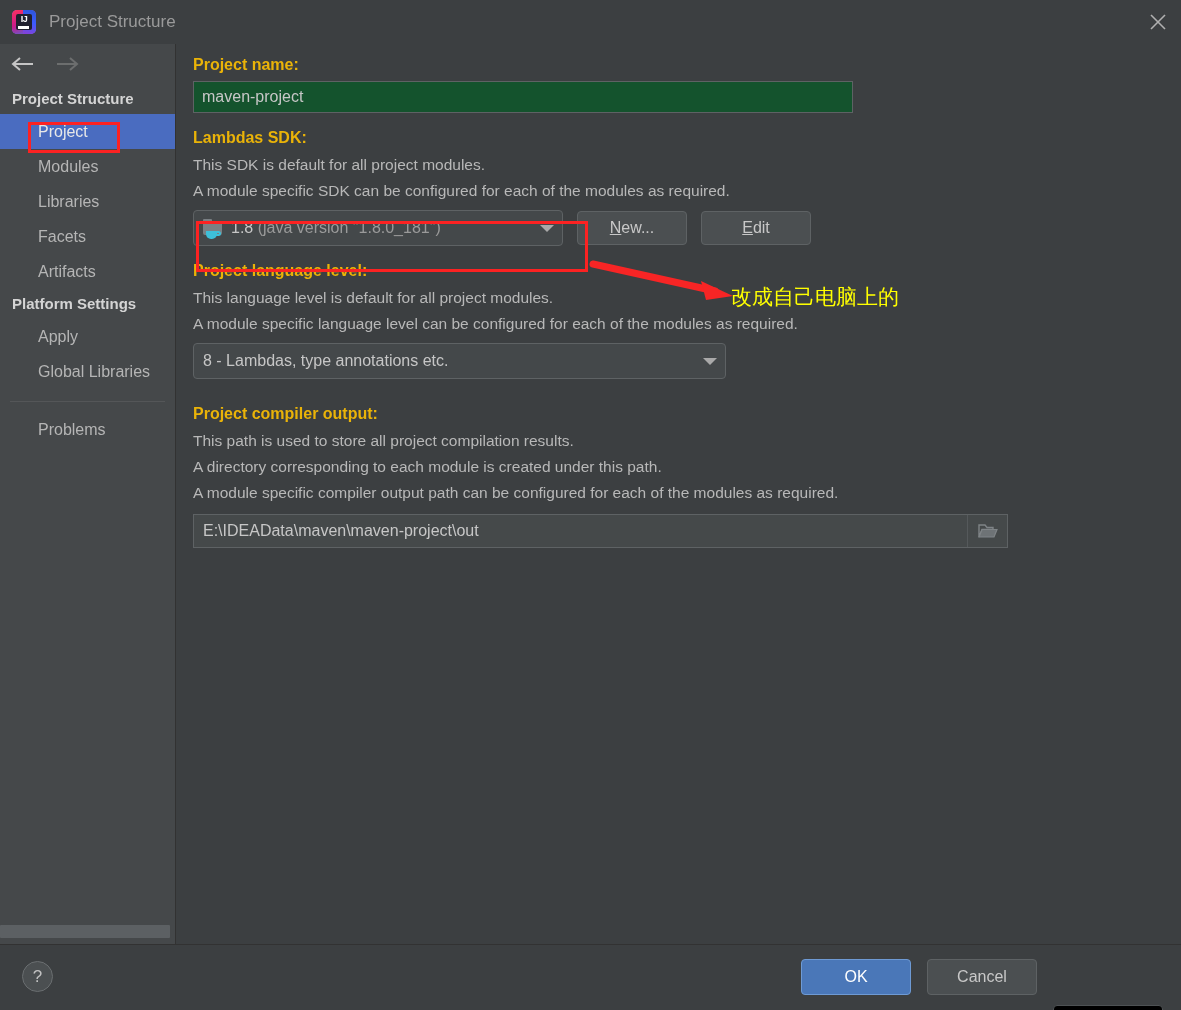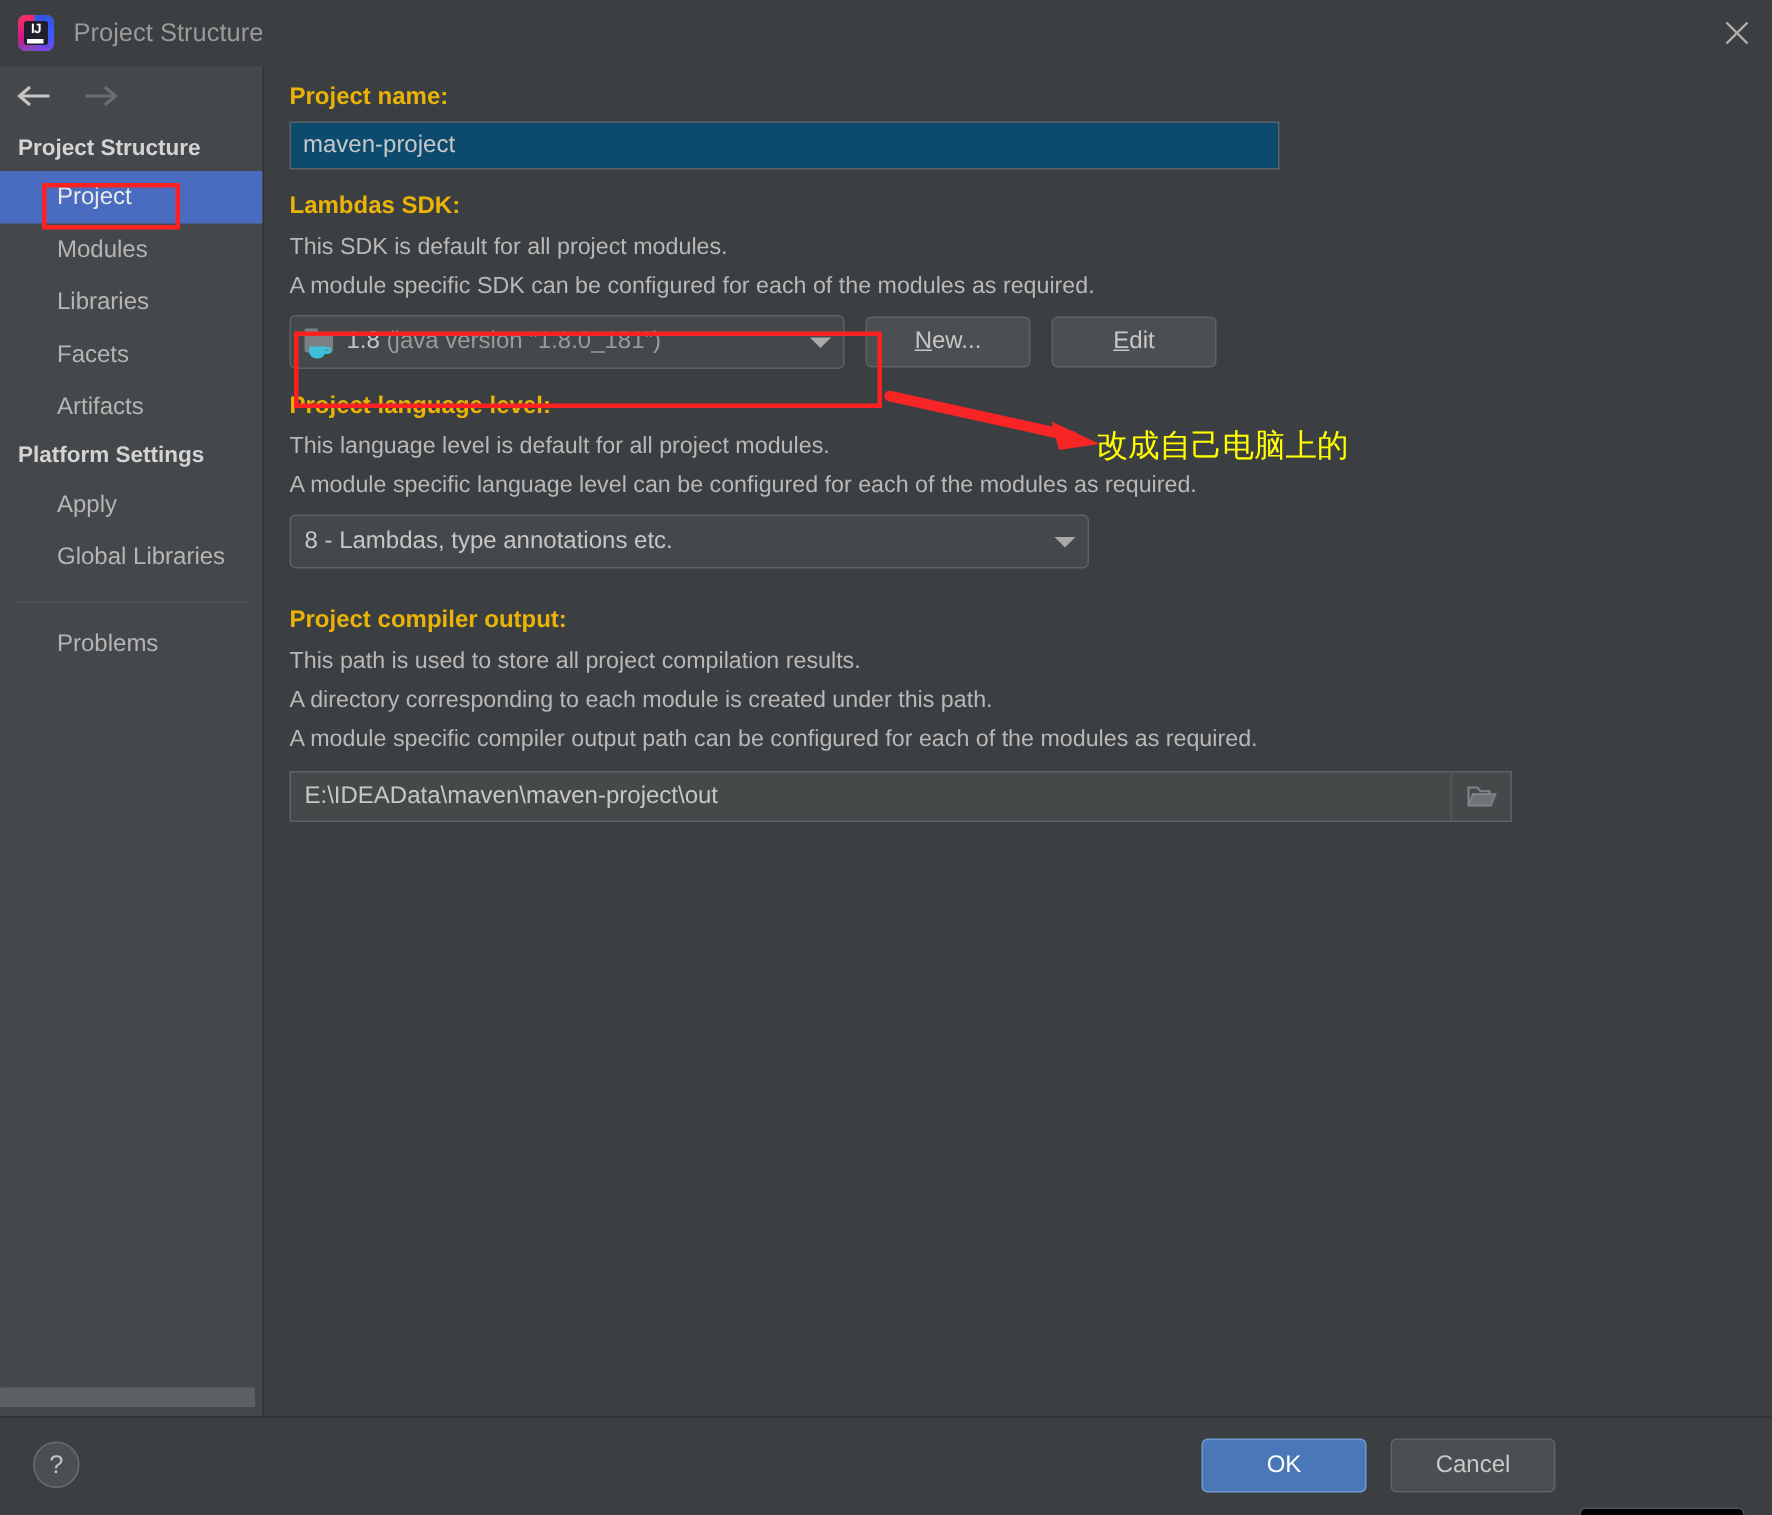--- a/index.html
+++ b/index.html
@@ -167,21 +167,21 @@
   }
   .desc-line {
     font-size: 15.5px;
     color: #b8b8b8;
     line-height: 26px;
     white-space: nowrap;
   }
 
   .text-input {
     height: 32px;
-    background: #0c4a6e;
+    background: #14532d;
     border: 1px solid #5e6264;
     color: #c7c7c7;
     font-size: 16px;
     font-family: "Liberation Sans", sans-serif;
     padding: 0 8px;
     line-height: 30px;
   }
   #project-name-input { width: 660px; margin-top: 2px; }
 
   .combo {

